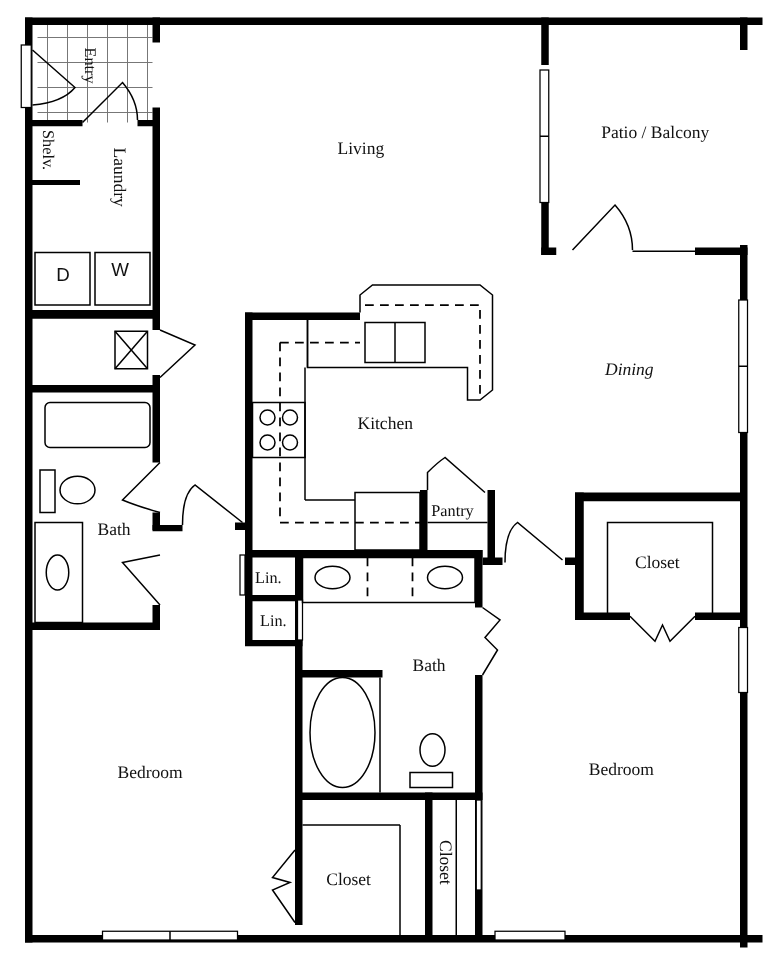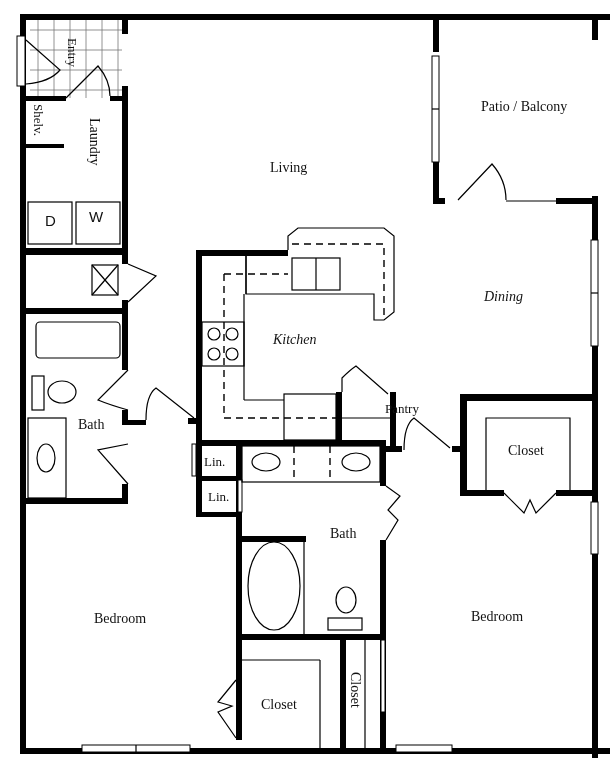--- a/index.html
+++ b/index.html
@@ -184,25 +184,25 @@
   </g>
 
   <g>
     <path class="thin" d="M486 492 L486 418 L570 418 L570 492"></path>
   </g>
 </svg>
 
 <div class="lbl vert small" style="left:79px; top:38px;">Entry</div>
 <div class="lbl vert small" style="left:45px; top:104px;">Shelv.</div>
 <div class="lbl vert" style="left:101px; top:118px;">Laundry</div>
-<div class="lbl" style="left:270px; top:113px;margin-top:48px;">Living</div>
+<div class="lbl" style="left:270px; top:113px;">Living</div>
 <div class="lbl" style="left:461px; top:100px;margin-left:20px;">Patio / Balcony</div>
 <div class="lbl" style="left:484px; top:290px;font-style:italic;">Dining</div>
-<div class="lbl" style="left:273px; top:333px;font-style:italic;">Kitchen</div>
-<div class="lbl small" style="left:345px; top:402px;margin-left:40px;">Pantry</div>
+<div class="lbl" style="left:286px; top:333px;">Kitchen</div>
+<div class="lbl small" style="left:345px; top:402px;">Pantry</div>
 <div class="lbl" style="left:78px; top:418px;">Bath</div>
 <div class="lbl" style="left:330px; top:527px;">Bath</div>
 <div class="lbl small" style="left:204px; top:455px;">Lin.</div>
 <div class="lbl small" style="left:208px; top:490px;">Lin.</div>
 <div class="lbl" style="left:508px; top:444px;">Closet</div>
 <div class="lbl" style="left:94px; top:612px;">Bedroom</div>
 <div class="lbl" style="left:471px; top:610px;">Bedroom</div>
 <div class="lbl" style="left:261px; top:698px;">Closet</div>
 <div class="lbl vert" style="left:362px; top:672px;">Closet</div>
 

